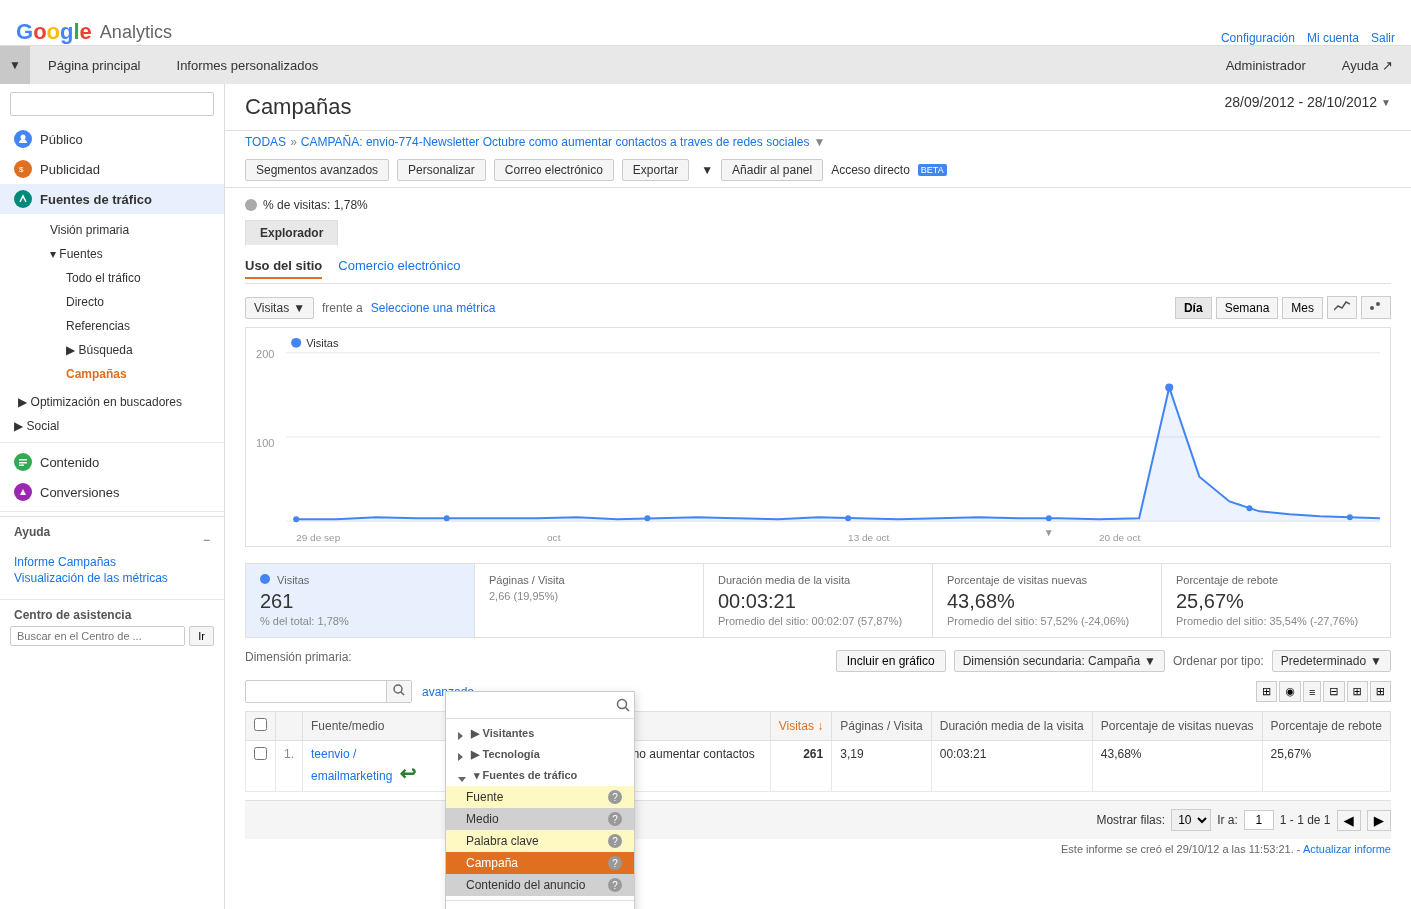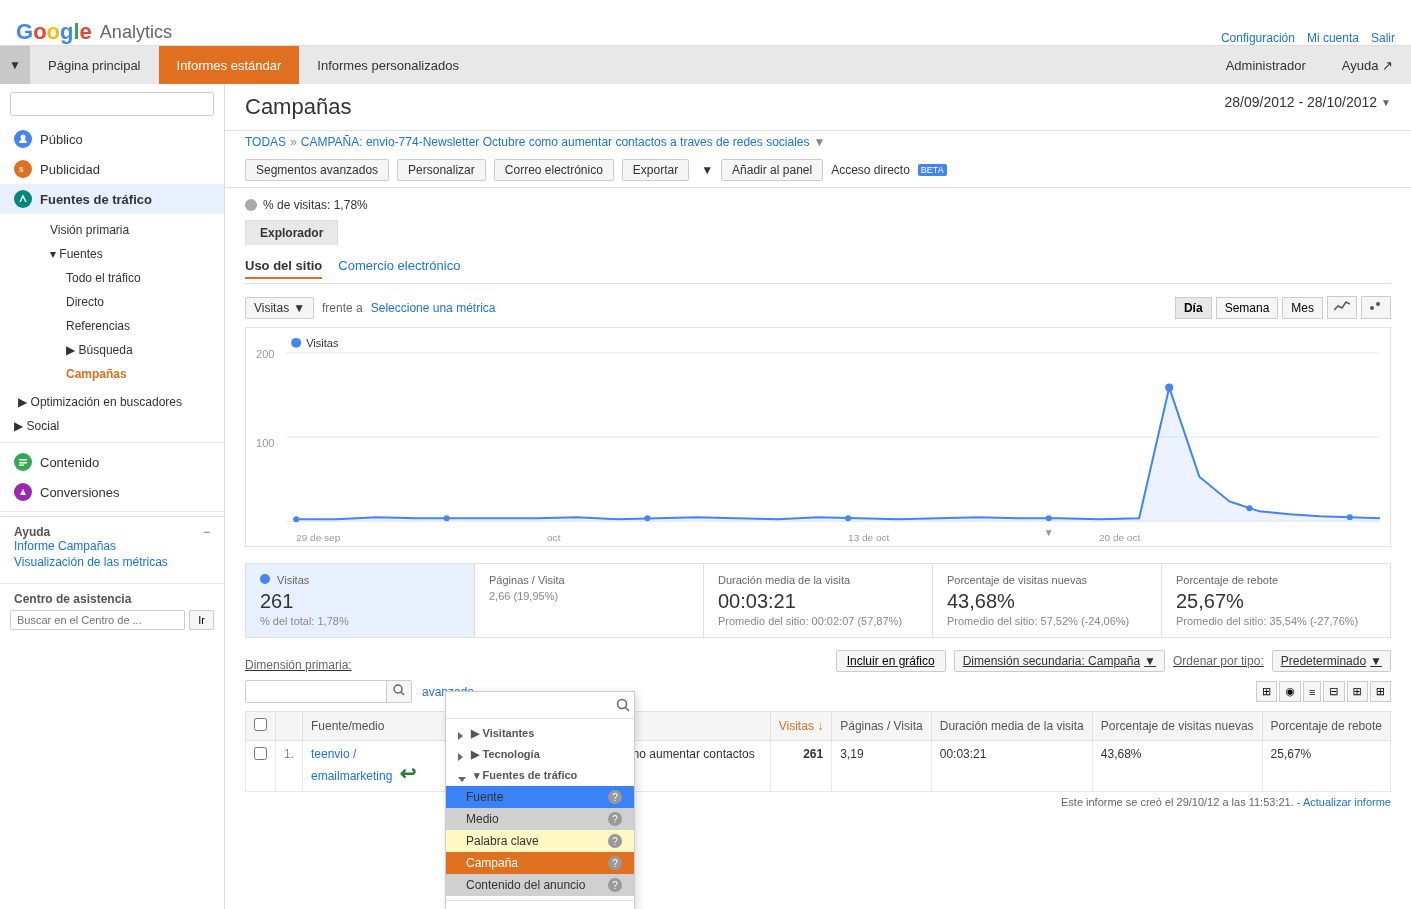--- a/index.html
+++ b/index.html
@@ -38,21 +38,21 @@
     .icon-teal { background: #00897B; }
     .icon-green { background: #34A853; }
     .icon-purple { background: #9C27B0; }
     .icon-circle svg { width: 10px; height: 10px; fill: #fff; }
     .sidebar-sub { padding: 4px 0 4px 30px; }
     .sidebar-sub-item { padding: 5px 14px 5px 20px; cursor: pointer; font-size: 12px; color: #333; }
     .sidebar-sub-item.active { color: #e07020; font-weight: bold; }
     .sidebar-sub-item.indent { padding-left: 36px; }
     .sidebar-divider { border: none; border-top: 1px solid #e8e8e8; margin: 4px 0; }
     .sidebar-help { padding: 8px 14px; border-top: 1px solid #ddd; }
-    .sidebar-help-title { font-size: 12px; font-weight: bold; color: #555; margin-bottom: 0; }
+    .sidebar-help-title { font-size: 12px; font-weight: bold; color: #555; margin-bottom: 16px; }
     .sidebar-help-link { font-size: 12px; color: #1a73e8; cursor: pointer; margin-bottom: 2px; display: block; }
     .sidebar-center-title { font-size: 12px; font-weight: bold; color: #555; margin: 8px 14px 4px; }
     .sidebar-search-row { display: flex; padding: 0 10px 8px; gap: 4px; }
     .sidebar-search-row input { flex: 1; border: 1px solid #ccc; border-radius: 2px; padding: 3px 6px; font-size: 11px; }
     .sidebar-search-row button { padding: 3px 8px; background: #f5f5f5; border: 1px solid #ccc; border-radius: 2px; cursor: pointer; font-size: 11px; }
 
     
     #content { flex: 1; overflow-y: auto; padding: 0; background: #fff; }
     #content-header { padding: 10px 20px; border-bottom: 1px solid #e0e0e0; display: flex; justify-content: space-between; align-items: flex-start; }
     #content-title { font-size: 22px; color: #333; font-weight: normal; }
@@ -147,21 +147,20 @@
   <div id="header-links">
     <span>Configuración</span>
     <span>Mi cuenta</span>
     <span>Salir</span>
   </div>
 </div>
 
 <div id="navbar">
   <div id="navbar-dropdown">▼</div>
   <div class="nav-tab">Página principal</div>
-  <div class="nav-tab active">Informes estándar</div>
   <div class="nav-tab">Informes personalizados</div>
   <div id="nav-right">
     <div class="nav-tab-right">Administrador</div>
     <div class="nav-tab-right">Ayuda ↗</div>
   </div>
 </div>
 
 <div id="main" style="display:flex;height:calc(100vh - 84px);min-height:700px;">
 
   <div id="sidebar">
@@ -386,21 +385,21 @@
           <div class="metric-value">43,68%</div>
           <div class="metric-sub">Promedio del sitio: 57,52% (-24,06%)</div>
         </div>
         <div class="metric-cell">
           <div class="metric-label">Porcentaje de rebote</div>
           <div class="metric-value">25,67%</div>
           <div class="metric-sub">Promedio del sitio: 35,54% (-27,76%)</div>
         </div>
       </div>
 
-      <div style="display:flex;align-items:flex-end;gap:26px;margin-bottom:8px;flex-wrap:wrap;text-decoration:underline;">
+      <div style="display:flex;align-items:flex-start;gap:26px;margin-bottom:8px;flex-wrap:wrap;">
         <span style="font-size:12px;color:#666;">Dimensión primaria:</span>
 
         <div style="margin-left:auto;display:flex;align-items:center;gap:8px;">
           <button class="dimension-btn">Incluir en gráfico</button>
           <div class="dim-secondary-dropdown">
             <span>Dimensión secundaria: Campaña</span>
             <span>▼</span>
           </div>
           <span style="font-size:12px;color:#666;">Ordenar por tipo:</span>
           <div class="sort-dropdown">
@@ -483,21 +482,21 @@
               <span>▶ Visitantes</span>
             </div>
             <div class="popup-section-item header">
               <span class="popup-arrow"></span>
               <span>▶ Tecnología</span>
             </div>
             <div class="popup-section-item header">
               <span style="display:inline-block;width:0;height:0;border-left:4px solid transparent;border-right:4px solid transparent;border-top:5px solid #666;margin-right:4px;"></span>
               <span>▾ Fuentes de tráfico</span>
             </div>
-            <div class="popup-section-item sub-item" style="background:#3b82f6;">
+            <div class="popup-section-item sub-item" style="background:#fef9c3;">
               <span>Fuente</span>
               <span class="popup-help">?</span>
             </div>
             <div class="popup-section-item sub-item" style="background:#d0d0d0;">
               <span>Medio</span>
               <span class="popup-help">?</span>
             </div>
             <div class="popup-section-item sub-item" style="background:#fef9c3;">
               <span>Palabra clave</span>
               <span class="popup-help">?</span>
@@ -511,20 +510,34 @@
               <span class="popup-help">?</span>
             </div>
           </div>
           <div class="popup-checkbox-row">
 
             <span>Mostrar como listado alfabético</span>
           </div>
         </div>
       </div>
 
+      <div id="page-footer" style="display:flex;justify-content:space-between;align-items:center;padding:8px 0;font-size:12px;margin-top:8px;">
+        <div></div>
+        <div style="display:flex;align-items:center;gap:6px;">
+          <span>Mostrar filas:</span>
+          <select style="border:1px solid #ccc;padding:2px;font-size:12px;">
+            <option>10</option>
+          </select>
+          <span>Ir a:</span>
+          <input type="text" value="1" style="width: 30px; border: 1px solid rgb(204, 204, 204); padding: 2px; font-size: 12px; text-align: center;">
+          <span>1 - 1 de 1</span>
+          <button style="border:1px solid #ccc;background:#f5f5f5;padding:2px 6px;cursor:pointer;">◀</button>
+          <button style="border:1px solid #ccc;background:#f5f5f5;padding:2px 6px;cursor:pointer;">▶</button>
+        </div>
+      </div>
       <div style="text-align:right;font-size:11px;color:#666;padding:4px 0;">
         <span>Este informe se creó el 29/10/12 a las 11:53:21.</span>
         <span> - </span>
         <span class="footer-link">Actualizar informe</span>
       </div>
 
     </div>
   </div>
 </div>
 

